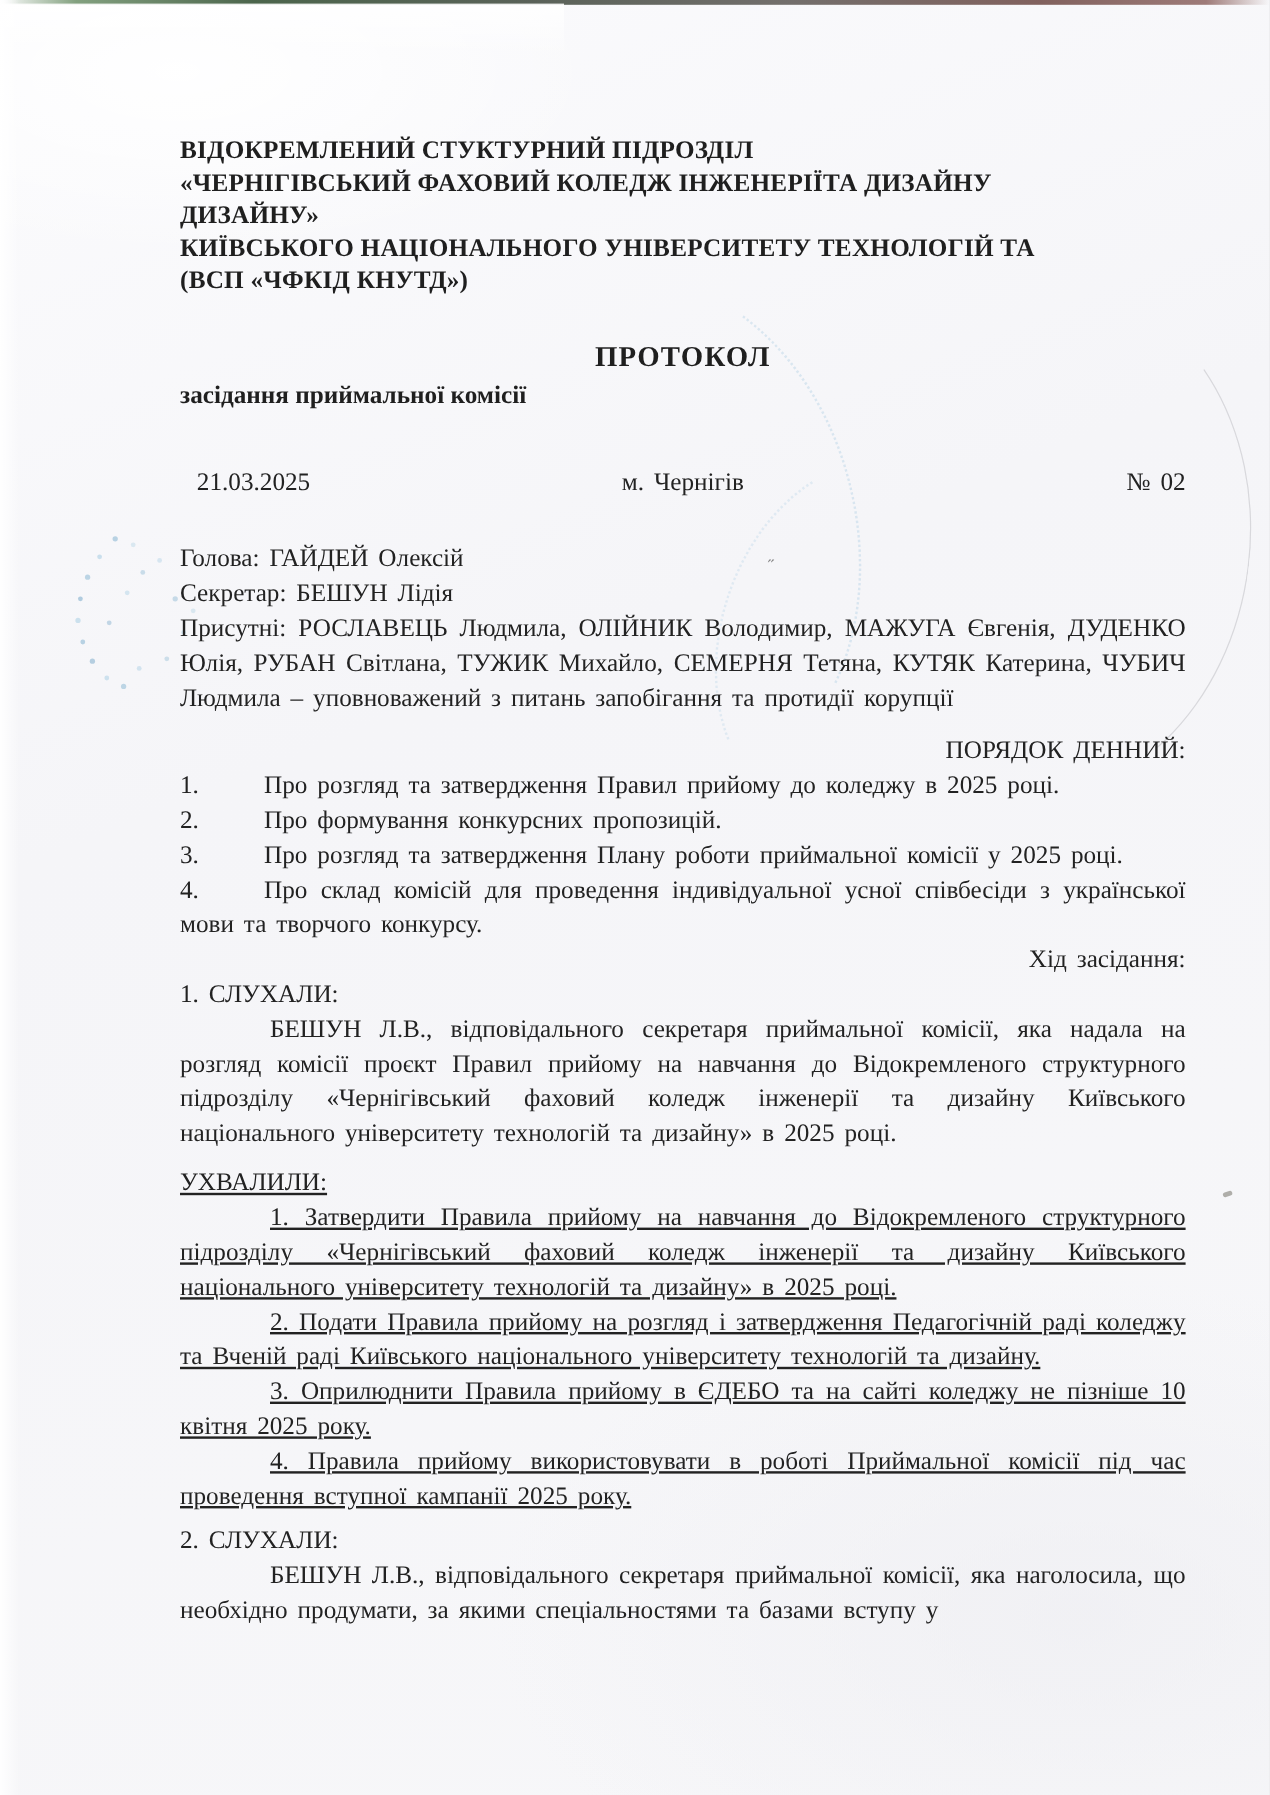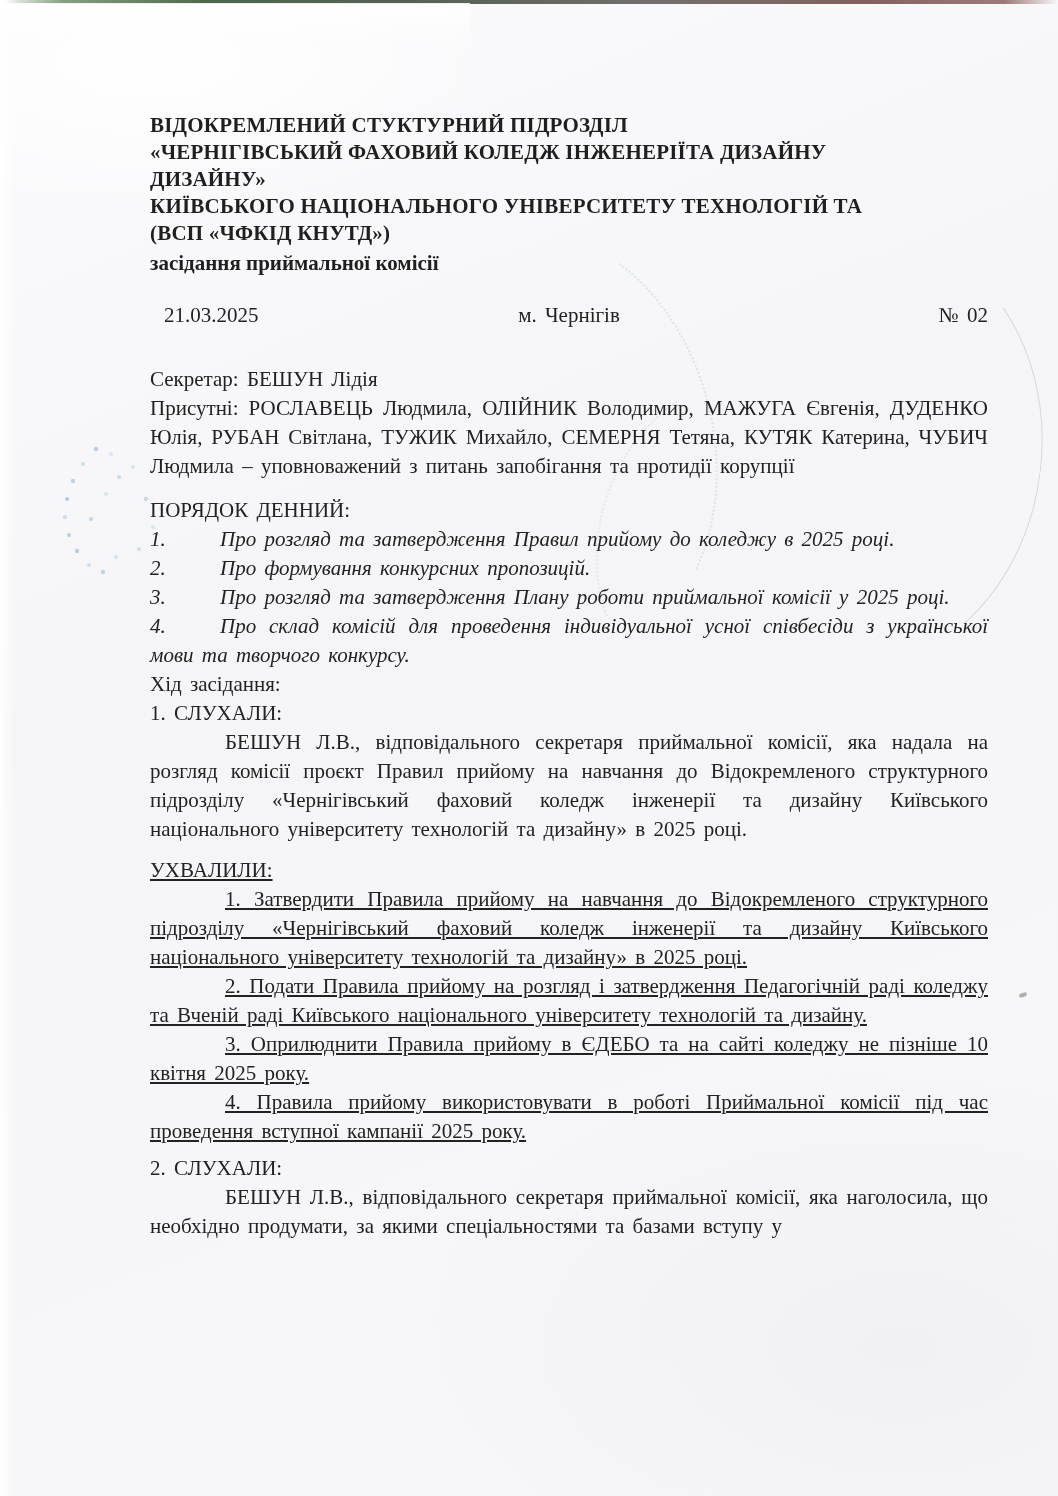--- a/index.html
+++ b/index.html
@@ -92,30 +92,30 @@
   .doc-title {
     margin-top:36px; text-align:center;
     font-weight:bold; font-size:24px; line-height:30px; letter-spacing:1px;
     color:#1f1f1f;
   }
   .doc-subtitle {
     margin-top:2px; text-align:left;
     font-weight:bold; font-size:21px; line-height:28px;
     color:#1f1f1f;
   }
-  .meta-row { position:relative; margin-top:24px; height:28px; font-size:21px; }
+  .meta-row { position:relative; margin-top:44px; height:28px; font-size:21px; }
   .meta-date { position:absolute; left:14px; }
   .meta-city { position:absolute; left:50%; transform:translateX(-50%); }
   .meta-number { position:absolute; right:0; }
   .body-text { font-size:21px; line-height:29px; word-spacing:3px; }
   .participants { margin-top:36px; }
   .participants .justify { text-align:justify; }
-  .center-heading { text-align:left; font-size:21px; line-height:29px; }
+  .center-heading { text-align:right; font-size:21px; line-height:29px; }
   .agenda-heading { margin-top:15px; }
-  .agenda-item { text-align:justify;font-style:italic; }
+  .agenda-item { text-align:justify; }
   .agenda-item .num { display:inline-block; width:70px; }
   .proceedings-heading { }
   .section-label { font-size:21px; line-height:29px; }
   .para { text-align:justify; text-indent:75px; }
   .section-resolved { margin-top:12px;text-decoration:underline; }
   .section-heard2 { margin-top:8px; }
 </style>
 </head>
 <body>
 
@@ -134,29 +134,31 @@
   <div class="content">
 
     <div class="org-header">
       <div>ВІДОКРЕМЛЕНИЙ СТУКТУРНИЙ ПІДРОЗДІЛ</div>
       <div>«ЧЕРНІГІВСЬКИЙ ФАХОВИЙ КОЛЕДЖ ІНЖЕНЕРІЇТА ДИЗАЙНУ</div>
       <div>ДИЗАЙНУ»</div>
       <div>КИЇВСЬКОГО НАЦІОНАЛЬНОГО УНІВЕРСИТЕТУ ТЕХНОЛОГІЙ ТА</div>
       <div>(ВСП «ЧФКІД КНУТД»)</div>
     </div>
 
+    <div class="doc-title">ПРОТОКОЛ</div>
     <div class="doc-subtitle">засідання приймальної комісії</div>
 
     <div class="meta-row body-text">
       <span class="meta-date">21.03.2025</span>
       <span class="meta-city">м. Чернігів</span>
       <span class="meta-number">№ 02</span>
     </div>
 
     <div class="participants body-text">
+      <p>Голова: ГАЙДЕЙ Олексій</p>
       <p>Секретар: БЕШУН Лідія</p>
       <p class="justify">Присутні: РОСЛАВЕЦЬ Людмила, ОЛІЙНИК Володимир, МАЖУГА Євгенія, ДУДЕНКО Юлія, РУБАН Світлана, ТУЖИК Михайло, СЕМЕРНЯ Тетяна, КУТЯК Катерина, ЧУБИЧ Людмила – уповноважений з питань запобігання та протидії корупції</p>
     </div>
 
     <div class="agenda body-text">
       <div class="center-heading agenda-heading">ПОРЯДОК ДЕННИЙ:</div>
       <p class="agenda-item"><span class="num">1.</span><span>Про розгляд та затвердження Правил прийому до коледжу в 2025 році.</span></p>
       <p class="agenda-item"><span class="num">2.</span><span>Про формування конкурсних пропозицій.</span></p>
       <p class="agenda-item"><span class="num">3.</span><span>Про розгляд та затвердження Плану роботи приймальної комісії у 2025 році.</span></p>
       <p class="agenda-item"><span class="num">4.</span><span>Про склад комісій для проведення індивідуальної усної співбесіди з української мови та творчого конкурсу.</span></p>

